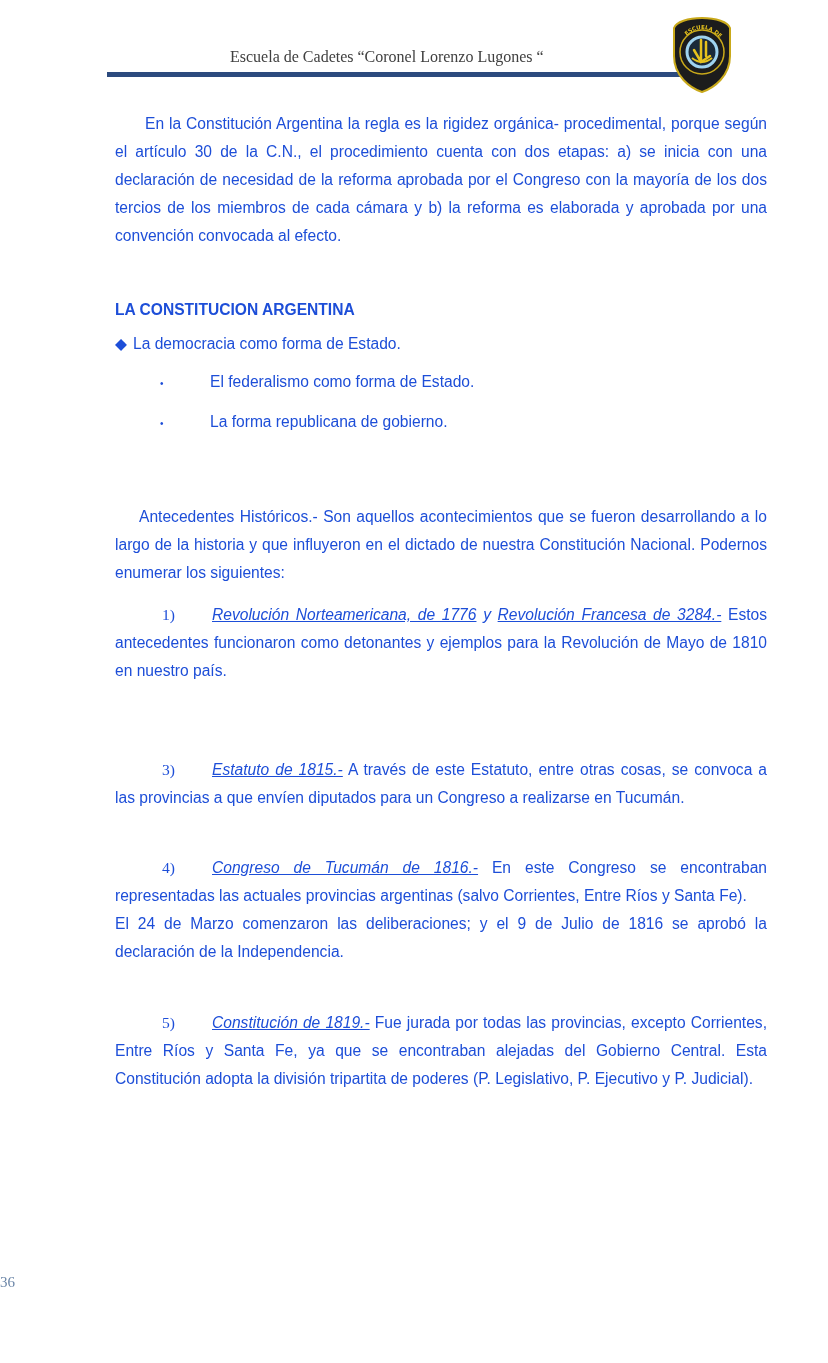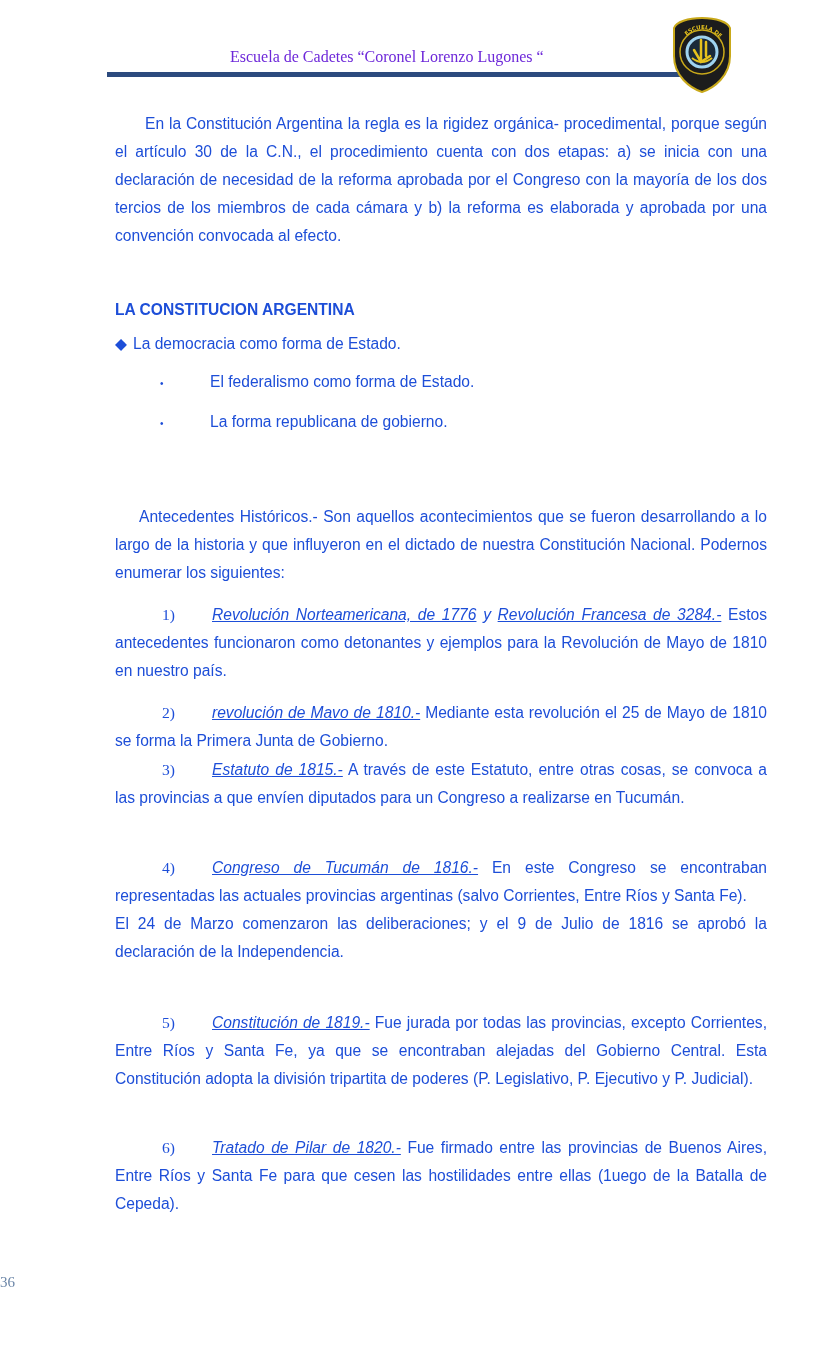--- a/index.html
+++ b/index.html
@@ -1,21 +1,21 @@
 <!DOCTYPE html>
 <html><head>
   <meta charset="utf-8">
   <style>
     html, body { margin: 0; padding: 0; background: #ffffff; }
     body { width: 828px; height: 1363px; position: relative; overflow: hidden; }
     .page { position: absolute; left: 0; top: 0; width: 828px; height: 1363px; background: #fff; }
     .header-title {
       position: absolute; left: 230px; top: 48px;
       font-family: "Liberation Serif", "DejaVu Serif", serif;
-      font-size: 16px; color: #6d28d9; white-space: nowrap;
+      font-size: 16px; color: #404040; white-space: nowrap;
     }
     .header-rule {
       position: absolute; left: 107px; top: 72px; width: 583px; height: 5px;
       background: #2c4a7e;
     }
     .logo { position: absolute; left: 670px; top: 16px; width: 64px; height: 78px; }
     .body-text {
       position: absolute; left: 115px; width: 652px;
       font-family: "Liberation Sans", "DejaVu Sans", sans-serif;
       font-size: 15.6px; color: #1d4ed8; line-height: 28px;
@@ -77,35 +77,29 @@
   </div>
 
   <div class="body-text" style="top:503px;">
     <p style="text-indent:24px;">Antecedentes Históricos.- Son aquellos acontecimientos que se fueron desarrollando a lo largo de la historia y que influyeron en el dictado de nuestra Constitución Nacional. Podernos enumerar los siguientes:</p>
   </div>
 
   <div class="body-text item-indent" style="top:601px;">
     <p><span class="num">1)</span><span class="u-italic">Revolución Norteamericana, de 1776</span><span style="font-style:italic;"> y </span><span class="u-italic">Revolución Francesa de 3284.-</span><span> Estos antecedentes funcionaron como detonantes y ejemplos para la Revolución de Mayo de 1810 en nuestro país.</span></p>
   </div>
 
-  <div class="body-text item-indent" style="top:699px;">
-    <p><span class="num">2)</span><span class="u-italic">revolución de Mavo de 1810.-</span><span> Mediante esta revolución el 25 de Mayo de 1810 se forma la Primera Junta de Gobierno.</span></p>
-  </div>
 
   <div class="body-text item-indent" style="top:756px;">
     <p><span class="num">3)</span><span class="u-italic">Estatuto de 1815.-</span><span> A través de este Estatuto, entre otras cosas, se convoca a las provincias a que envíen diputados para un Congreso a realizarse en Tucumán.</span></p>
   </div>
 
   <div class="body-text item-indent" style="top:854px;">
     <p><span class="num">4)</span><span class="u-italic">Congreso de Tucumán de 1816.-</span><span> En este Congreso se encontraban representadas las actuales provincias argentinas (salvo Corrientes, Entre Ríos y Santa Fe).</span></p>
     <p style="text-indent:0;">El 24 de Marzo comenzaron las deliberaciones; y el 9 de Julio de 1816 se aprobó la declaración de la Independencia.</p>
   </div>
 
   <div class="body-text item-indent" style="top:1009px;">
     <p><span class="num">5)</span><span class="u-italic">Constitución de 1819.-</span><span> Fue jurada por todas las provincias, excepto Corrientes, Entre Ríos y Santa Fe, ya que se encontraban alejadas del Gobierno Central. Esta Constitución adopta la división tripartita de poderes (P. Legislativo, P. Ejecutivo y P. Judicial).</span></p>
   </div>
 
-  <div class="body-text item-indent" style="top:1134px;">
-    <p><span class="num">6)</span><span class="u-italic">Tratado de Pilar de 1820.-</span><span> Fue firmado entre las provincias de Buenos Aires, Entre Ríos y Santa Fe para que cesen las hostilidades entre ellas (1uego de la Batalla de Cepeda).</span></p>
-  </div>
 
   <div class="page-number">36</div>
 </div>
 
 </body></html>

